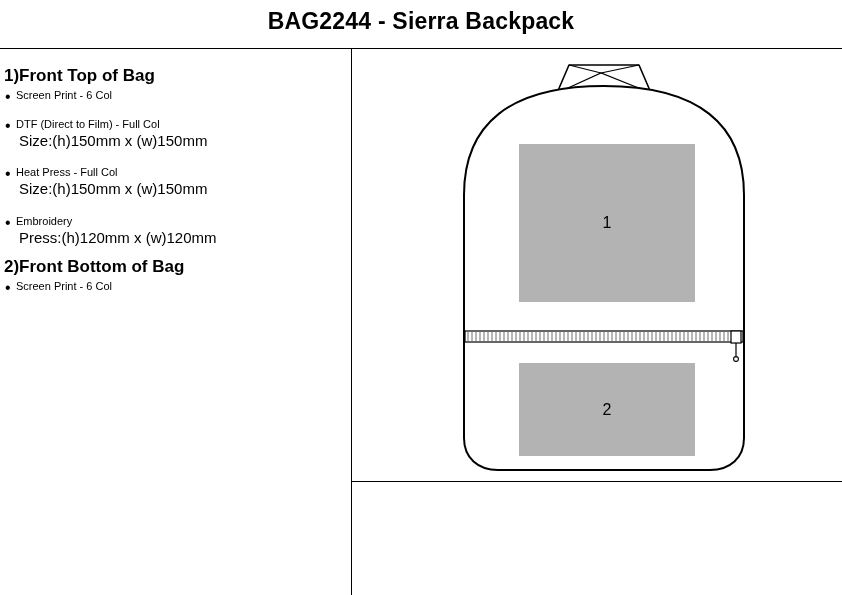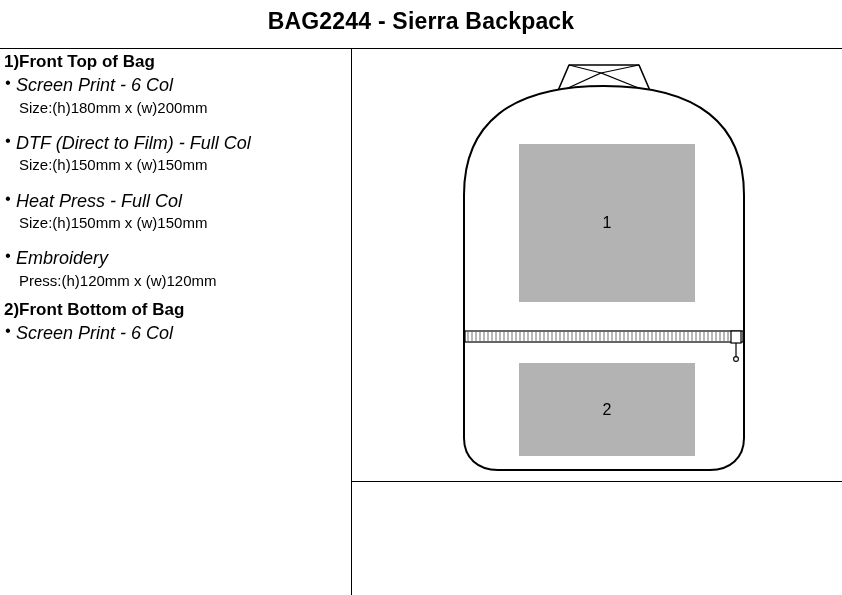--- a/index.html
+++ b/index.html
@@ -54,21 +54,21 @@
     top: 481px;
     left: 351px;
     width: 491px;
     height: 1px;
     background: #000;
   }
 
   
   .specs {
     position: absolute;
-    top: 51px;
+    top: 65px;
     left: 4px;
     width: 340px;
   }
   .spec-group {
     margin-bottom: 6px;
   }
   .group-heading {
     font-size: 17px;
     font-weight: bold;
     margin: 0 0 2px 0;
@@ -76,24 +76,23 @@
   }
   .spec-item {
     margin: 0 0 14px 0;
     padding-left: 12px;
     position: relative;
   }
   .spec-item:last-child {
     margin-bottom: 8px;
   }
   .spec-method {
-    font-size: 18px;
+    font-size: 11px;
     line-height: 1.3;
     position: relative;
-    font-style: italic;
   }
   .spec-method::before {
     content: "\2022";
     position: absolute;
     left: -11px;
     top: -1px;
     font-size: 16px;
   }
   .spec-size {
     font-size: 15px;
@@ -151,21 +150,20 @@
   <div class="v-divider"></div>
   <div class="hr-mid-right"></div>
 
   <div class="specs">
 
     <div class="spec-group group1">
       <div class="group-heading">1)Front Top of Bag</div>
 
       <div class="spec-item">
         <div class="spec-method">Screen Print - 6 Col</div>
-        <div class="spec-size">Size:(h)180mm x (w)200mm</div>
       </div>
 
       <div class="spec-item">
         <div class="spec-method">DTF (Direct to Film) - Full Col</div>
         <div class="spec-size">Size:(h)150mm x (w)150mm</div>
       </div>
 
       <div class="spec-item">
         <div class="spec-method">Heat Press - Full Col</div>
         <div class="spec-size">Size:(h)150mm x (w)150mm</div>

